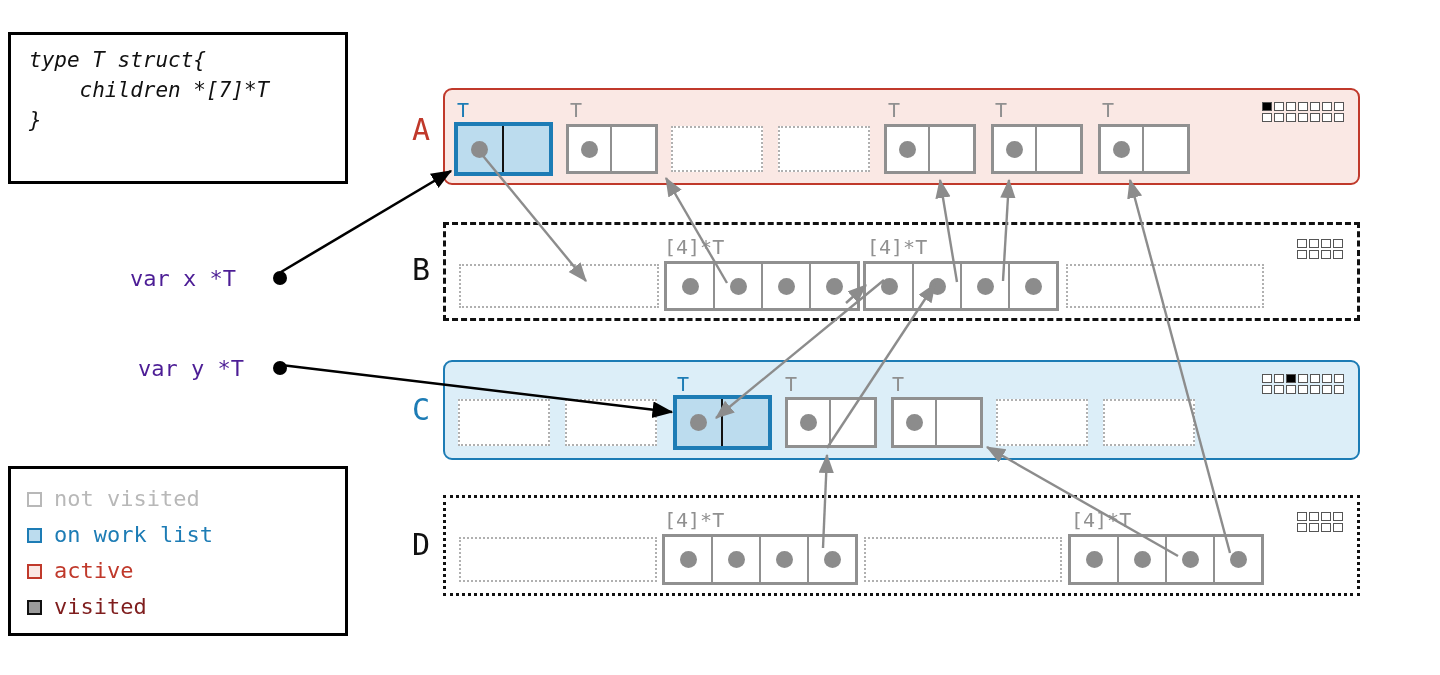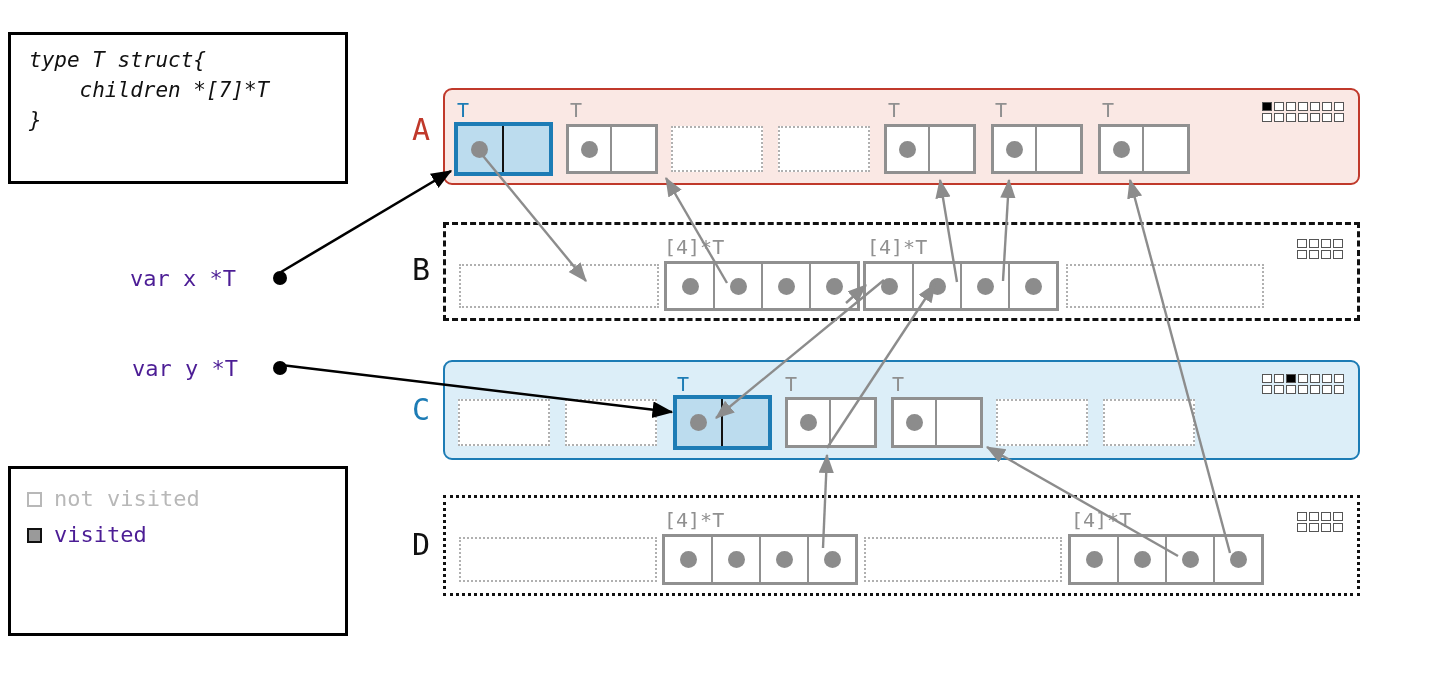--- a/index.html
+++ b/index.html
@@ -111,31 +111,39 @@
     <div class="line">    children *[7]*T</div>
     <div class="line">}</div>
   </div>
 
   <div class="abs legendbox">
     <div class="legend-row">
       <span class="legend-swatch" id="sw0" style="border-color: rgb(184, 184, 184); background: rgb(255, 255, 255);"></span>
       <span class="legend-label" id="lb0" style="color: rgb(184, 184, 184);">not visited</span>
     </div>
     <div class="legend-row">
+      <span class="legend-swatch" id="sw1" style="border-color: rgb(29, 124, 181); background: rgb(188, 220, 238);"></span>
+      <span class="legend-label" id="lb1" style="color: rgb(29, 124, 181);">on work list</span>
+    </div>
+    <div class="legend-row">
+      <span class="legend-swatch" id="sw2" style="border-color: rgb(192, 57, 43); background: rgb(250, 232, 228);"></span>
+      <span class="legend-label" id="lb2" style="color: rgb(192, 57, 43);">active</span>
+    </div>
+    <div class="legend-row">
       <span class="legend-swatch" id="sw3" style="border-color: rgb(17, 17, 17); background: rgb(154, 154, 154);"></span>
-      <span class="legend-label" id="lb3" style="color: #4c1d95; text-align: right;">visited</span>
+      <span class="legend-label" id="lb3" style="color: #7f1d1d; text-align: right;">visited</span>
     </div>
   </div>
 
   <div class="abs" style="left:130px;top:266px;">
     <span class="varlabel">var x *T</span>
   </div>
   <div class="abs vardot" style="left:273px;top:271px;"></div>
 
-  <div class="abs" style="left:132px;top:356px;">
+  <div class="abs" style="left:138px;top:356px;">
     <span class="varlabel">var y *T</span>
   </div>
   <div class="abs vardot" style="left:273px;top:361px;"></div>
 
   <div class="abs rowlabel" style="left:412px;top:115px;color:#c0392b;">A</div>
   <div class="abs rowlabel" style="left:412px;top:255px;color:#111;">B</div>
   <div class="abs rowlabel" style="left:412px;top:395px;color:#1d7cb5;">C</div>
   <div class="abs rowlabel" style="left:412px;top:530px;color:#111;">D</div>
 
   <div class="abs rowbox solid-red" style="left:443px;top:88px;width:917px;height:97px;">

